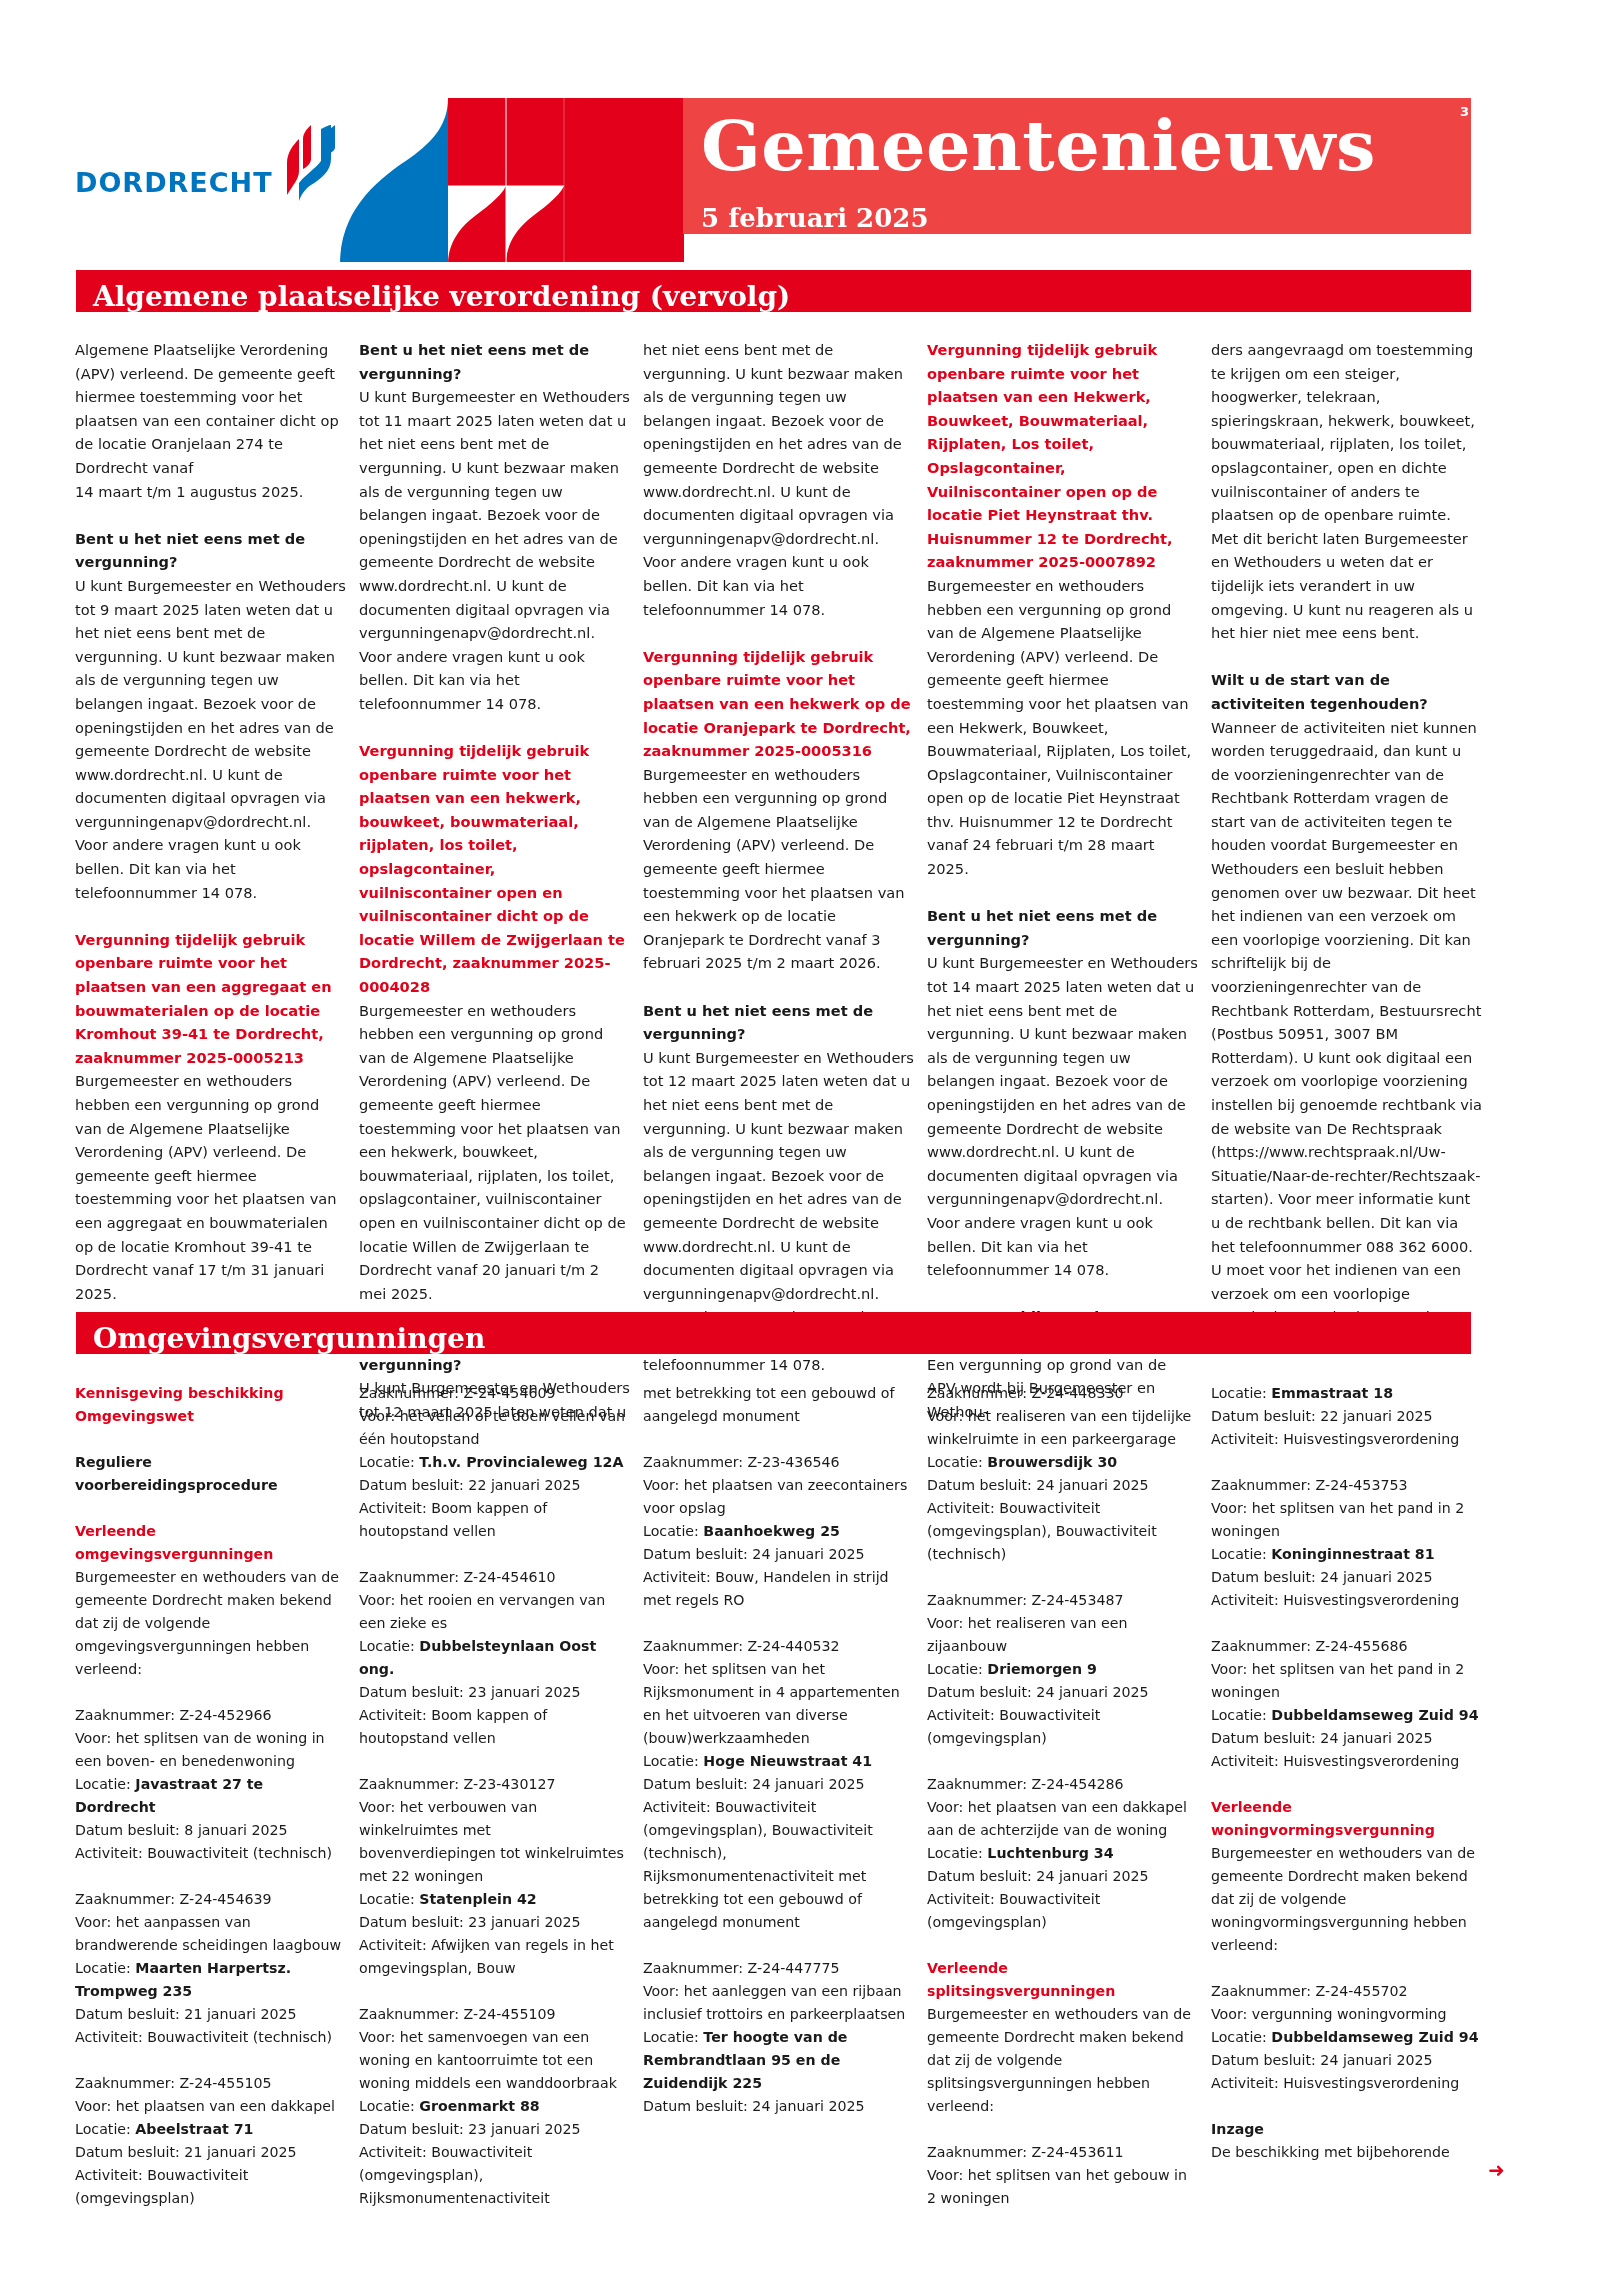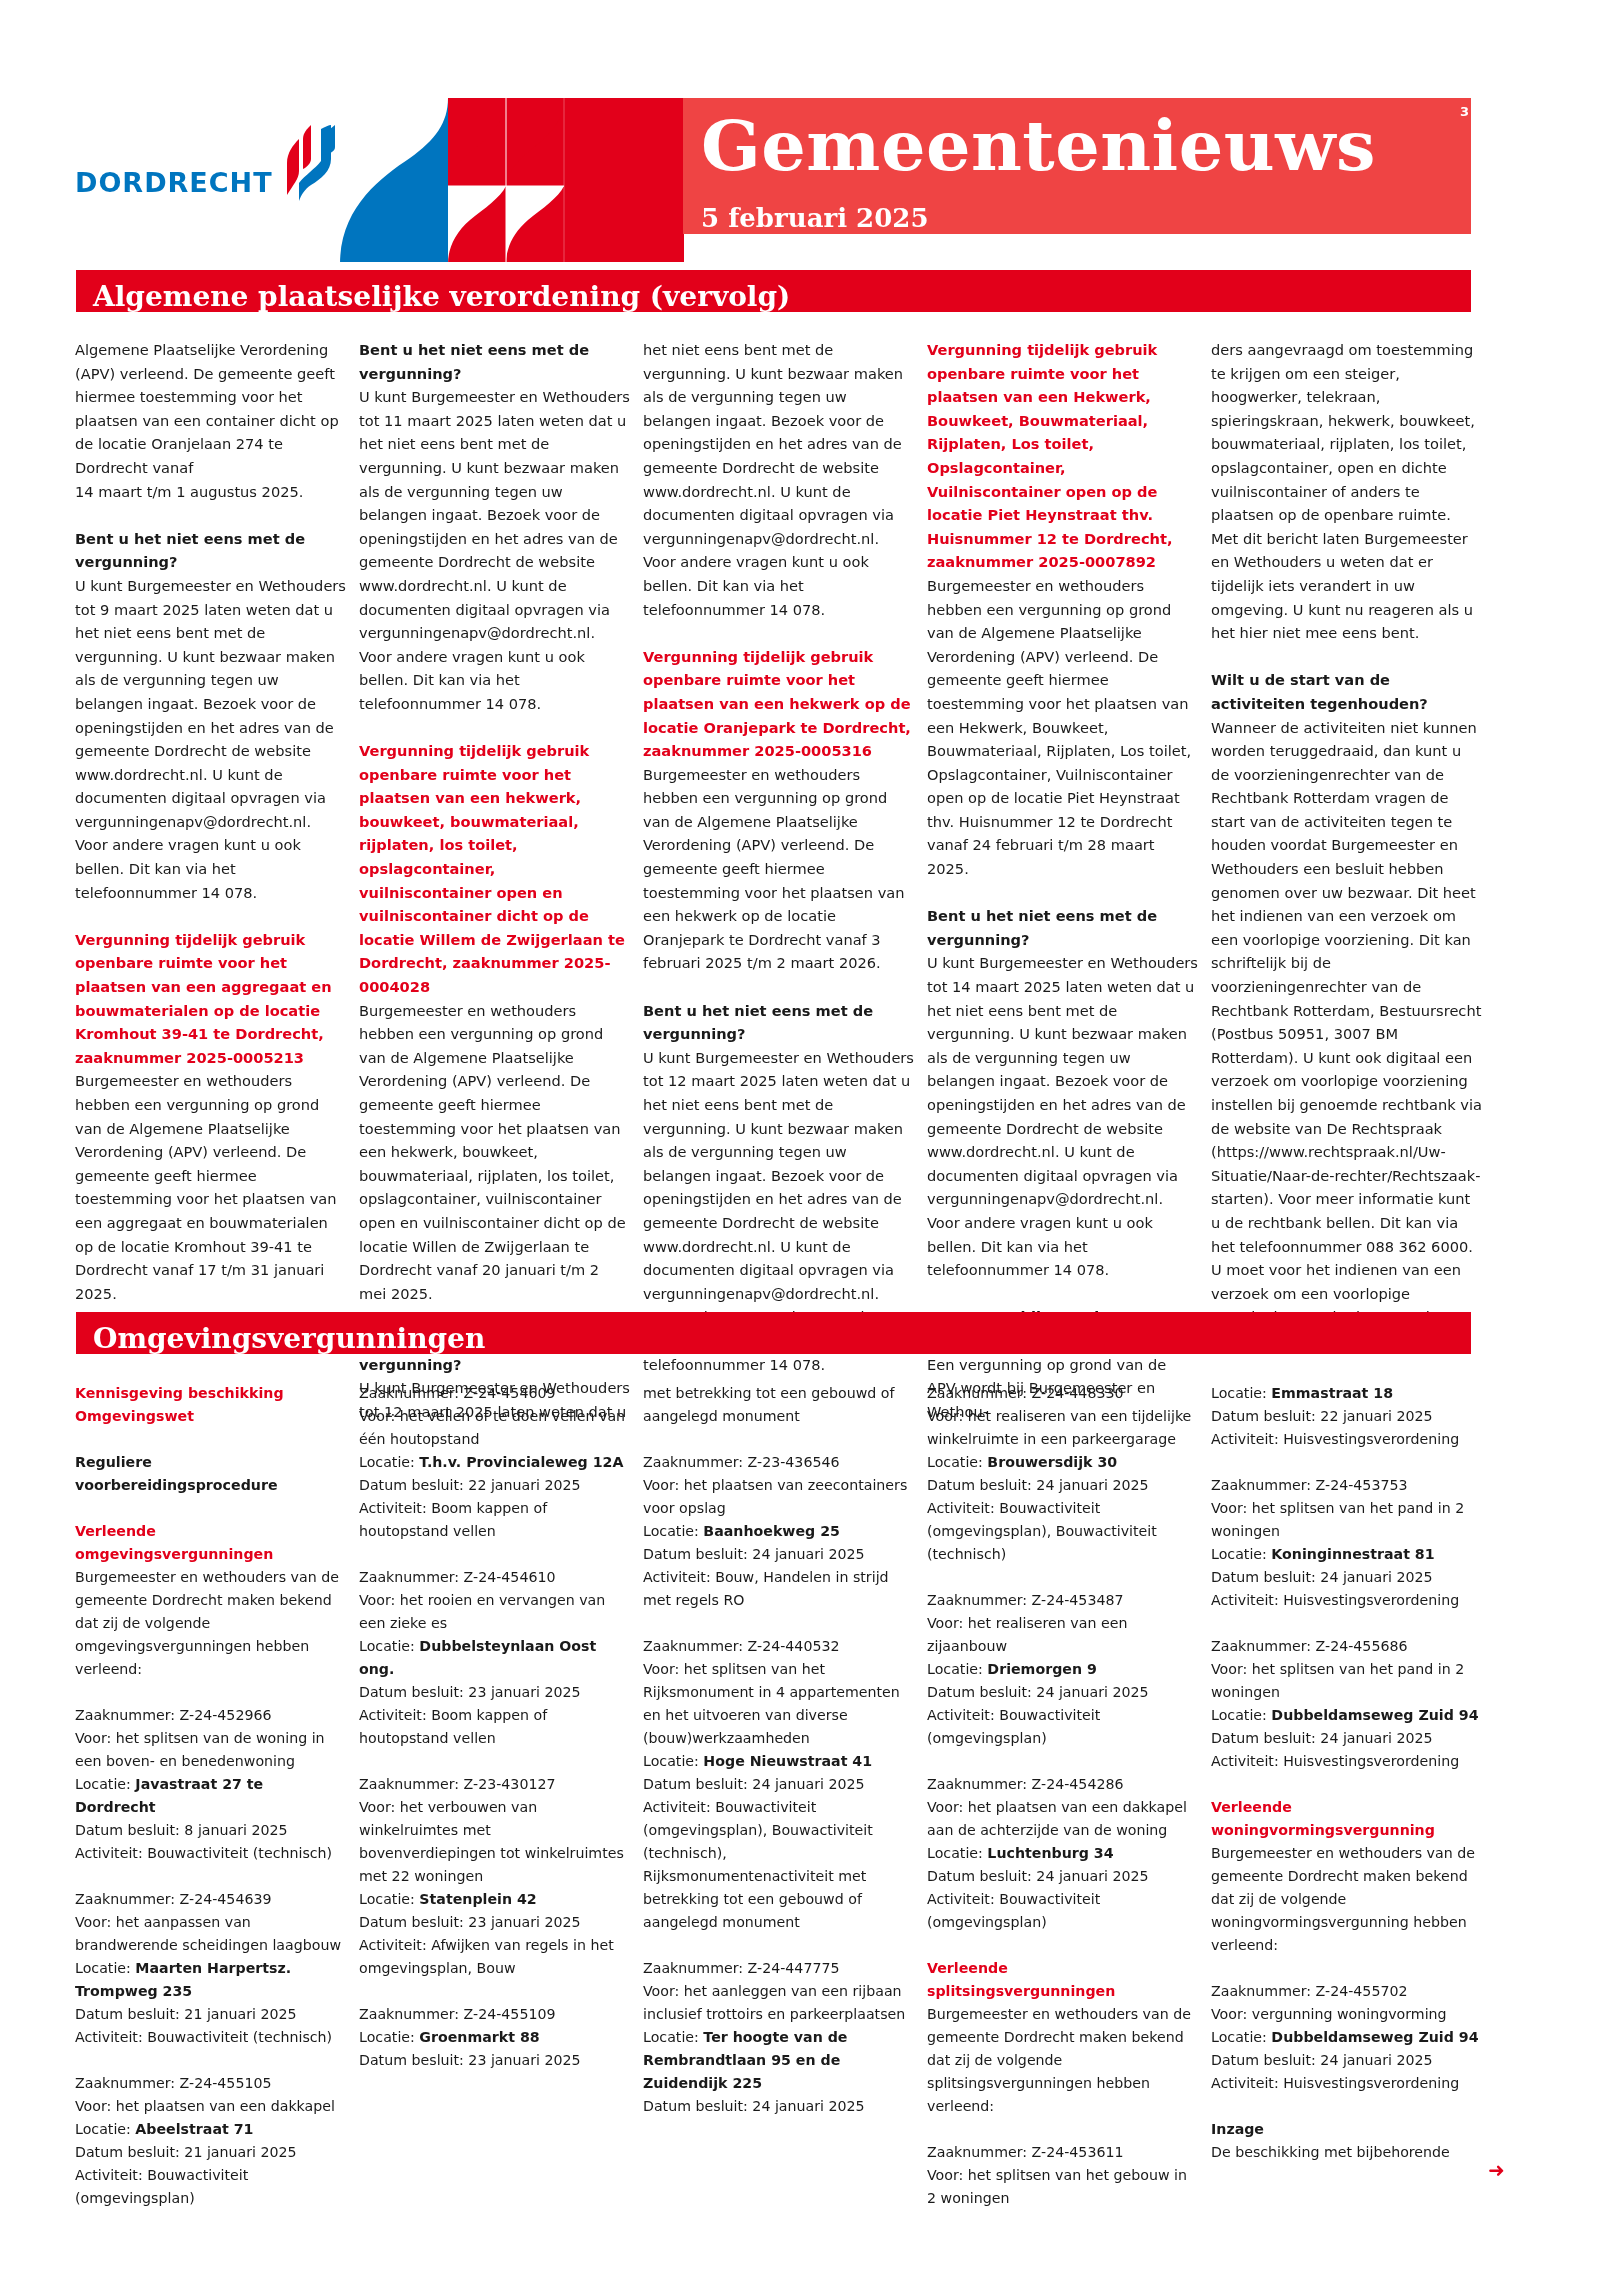--- a/index.html
+++ b/index.html
@@ -175,22 +175,24 @@
       <div>
         <p><span>Zaaknummer: </span><span>Z-23-430127</span></p>
         <p><span>Voor: </span><span>het verbouwen van winkelruimtes met bovenverdiepingen tot winkelruimtes met 22 woningen</span></p>
         <p><span>Locatie: </span><b>Statenplein 42</b></p>
         <p><span>Datum besluit: </span><span>23 januari 2025</span></p>
         <p><span>Activiteit: </span><span>Afwijken van regels in het omgevingsplan, Bouw</span></p>
       </div>
       <div class="gap"></div>
       <div>
         <p><span>Zaaknummer: </span><span>Z-24-455109</span></p>
+        <p><span>Voor: </span><span>het samenvoegen van een woning en kantoorruimte tot een woning middels een wanddoorbraak</span></p>
         <p><span>Locatie: </span><b>Groenmarkt 88</b></p>
         <p><span>Datum besluit: </span><span>23 januari 2025</span></p>
+        <p><span>Activiteit: </span><span>Bouwactiviteit (omgevingsplan), Rijksmonumentenactiviteit</span></p>
       </div>
     </div>
     <div class="col col2">
       <p>met betrekking tot een gebouwd of aangelegd monument</p>
       <div class="gap"></div>
       <div>
         <p><span>Zaaknummer: </span><span>Z-23-436546</span></p>
         <p><span>Voor: </span><span>het plaatsen van zeecontainers voor opslag</span></p>
         <p><span>Locatie: </span><b>Baanhoekweg 25</b></p>
         <p><span>Datum besluit: </span><span>24 januari 2025</span></p>

